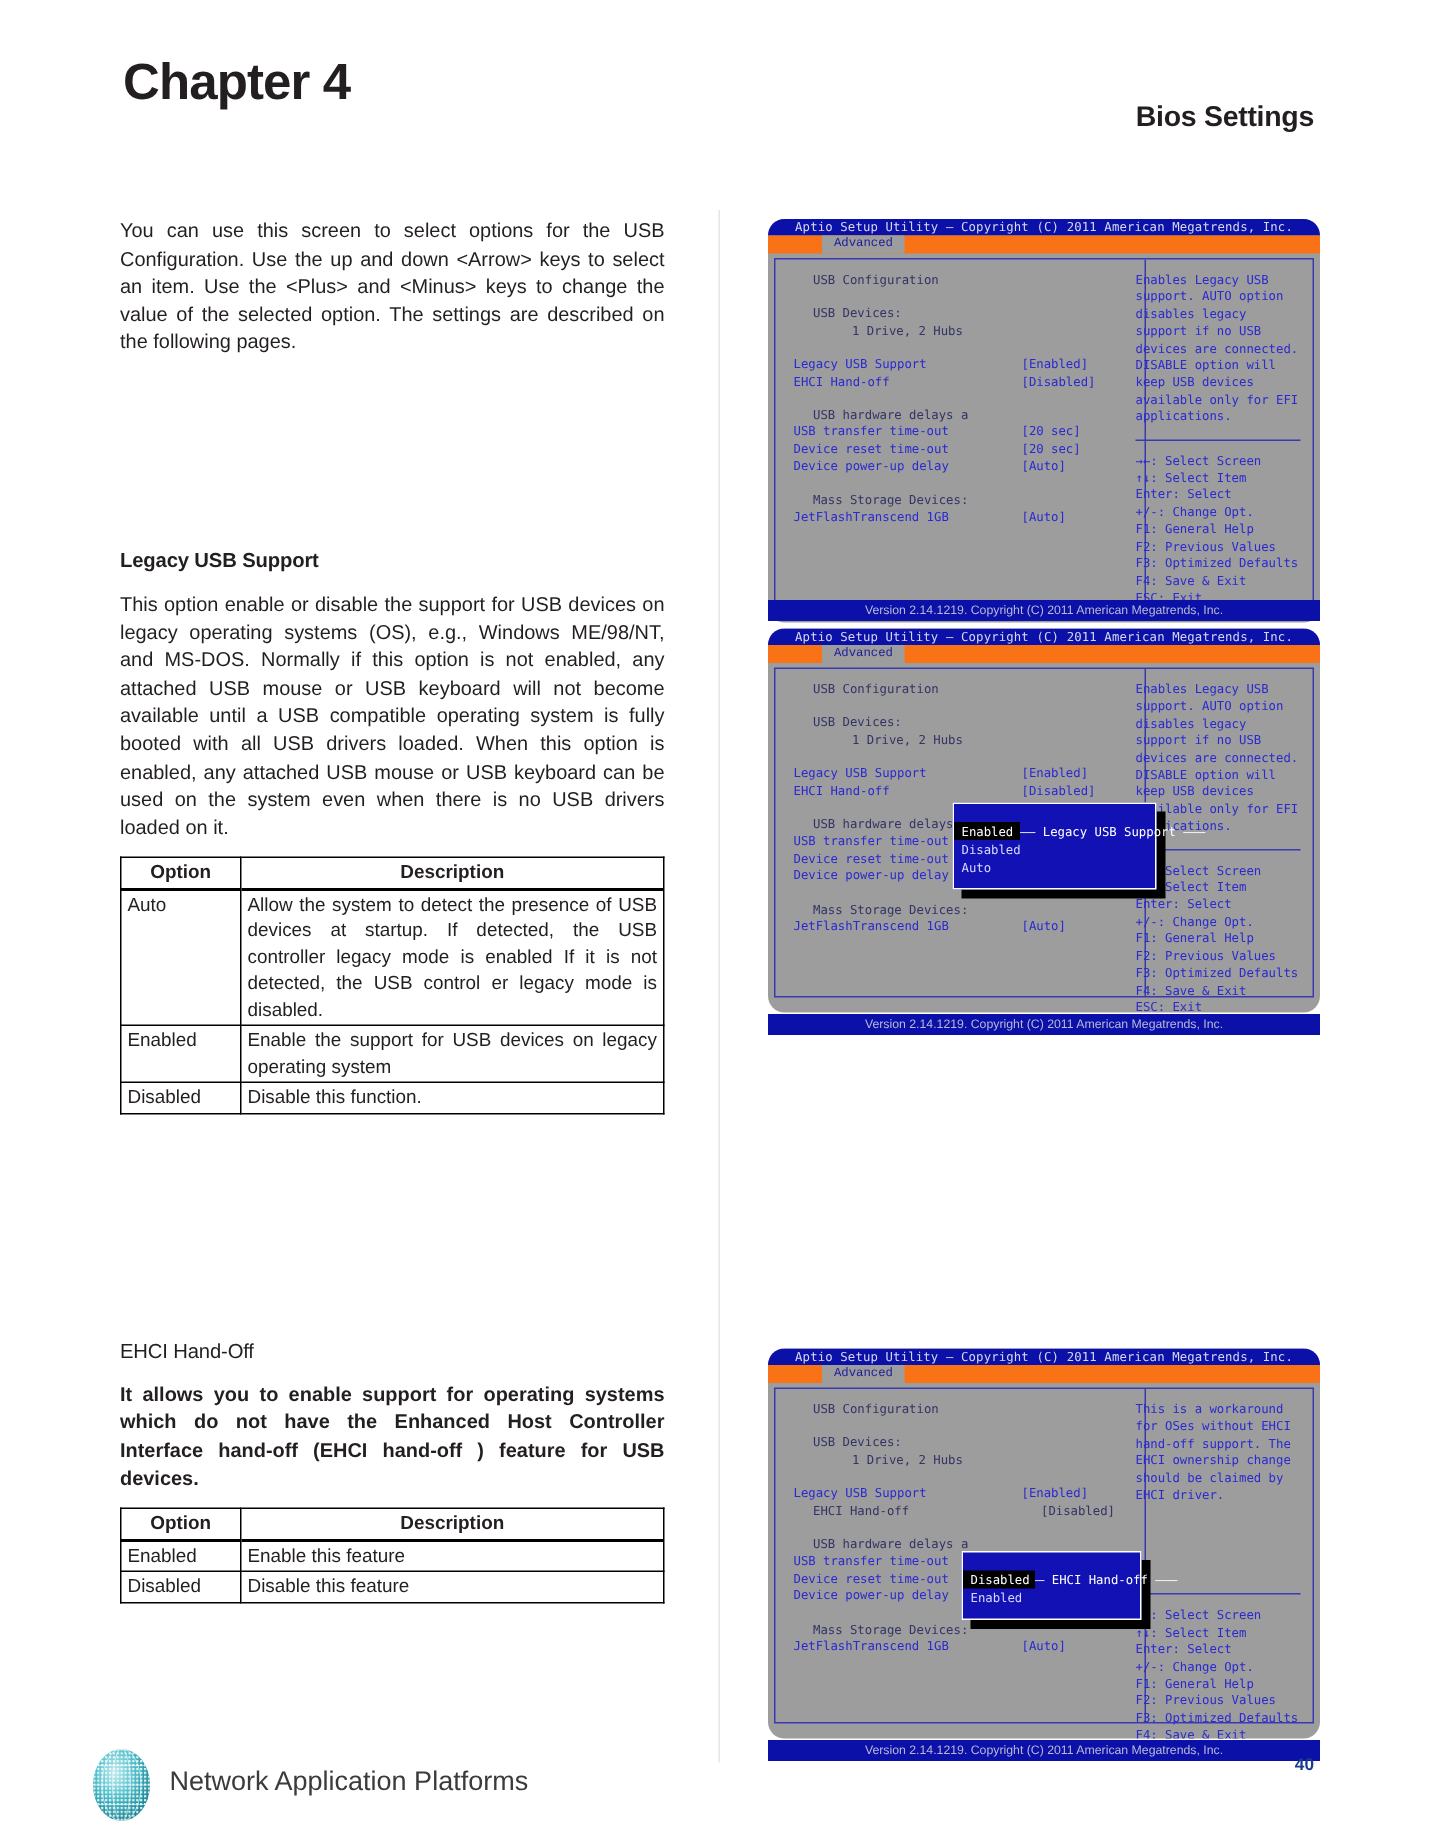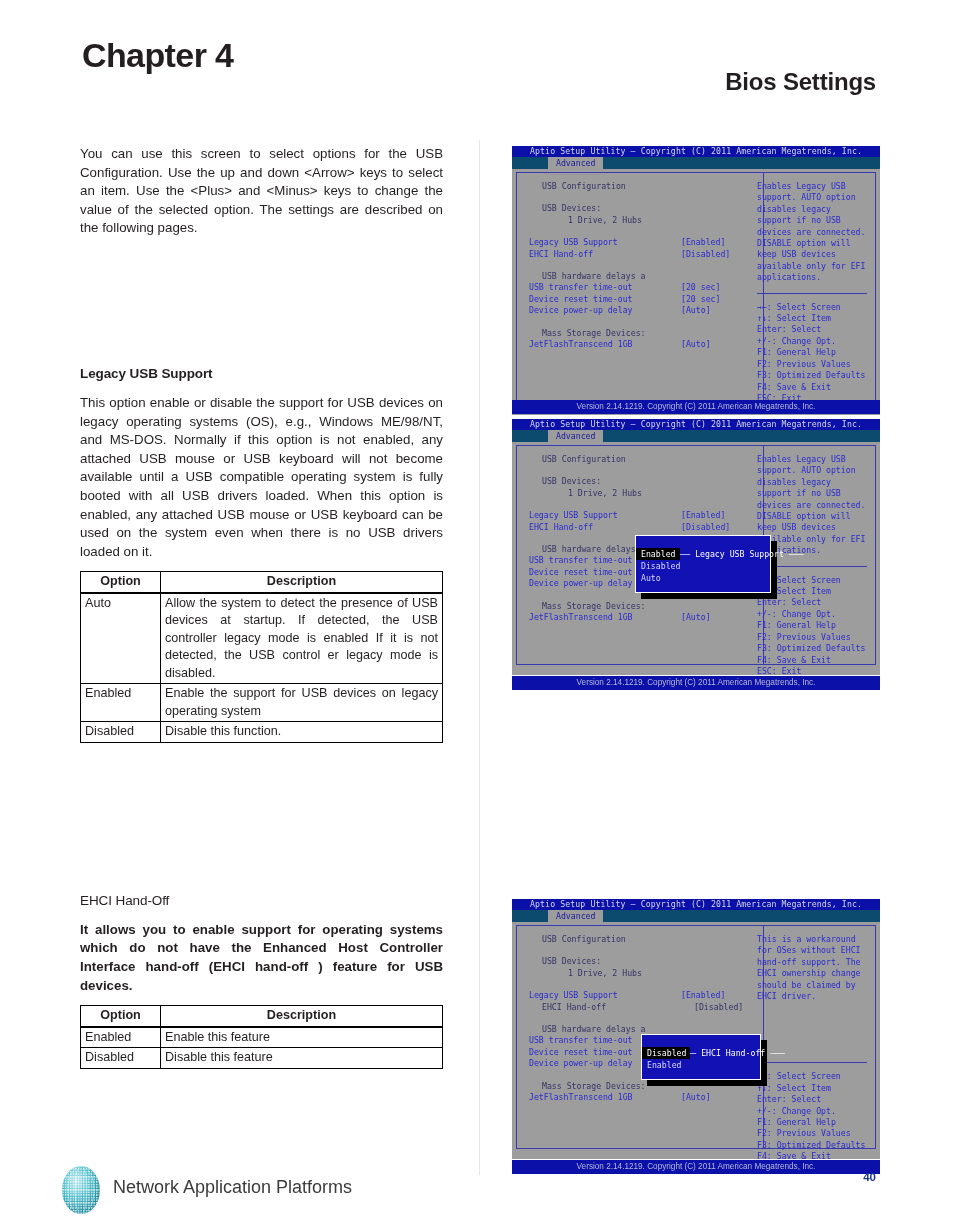--- a/index.html
+++ b/index.html
@@ -13,21 +13,21 @@
   }
 
   
   .chapter-title{
     position:absolute;left:82px;top:36px;
     font-size:34px;font-weight:bold;letter-spacing:-0.6px;
     color:#231f20;
   }
   .section-title{
     position:absolute;right:78px;top:68px;
-    font-size:24px;font-weight:bold;letter-spacing:-0.2px;
+    font-size:19px;font-weight:bold;letter-spacing:-0.2px;
     color:#231f20;
   }
 
   
   .col-divider{
     position:absolute;left:479px;top:140px;
     width:1px;height:1035px;background:#e3e6ea;
   }
 
   
@@ -60,28 +60,29 @@
 
   
   .bios{
     position:absolute;
     background:#9d9d9d;
     font-family:"DejaVu Sans Mono", monospace;
     font-size:8.2px;
     line-height:11.4px;
     color:#2a2ad0;
     overflow:hidden;
+    border-radius:11px;
   }
   .bios-topbar{
     background:#0a10a8;color:#d8d8e8;
     height:11px;line-height:11px;text-align:center;
     font-size:8.2px;letter-spacing:0.1px;
   }
   .bios-tabrow{
-    background:#0c4a6e;height:12px;position:relative;
+    background:#f97316;height:12px;position:relative;font-family:Liberation Mono, monospace;
   }
   .bios-tab{
     position:absolute;left:36px;top:0px;
     background:#9d9d9d;color:#1a1a9a;
     padding:0 8px;height:12px;line-height:12px;font-size:8.2px;
   }
   .bios-body{
     position:relative;
     margin:3px 4px 0 4px;
     border:1px solid #3a3ab0;

